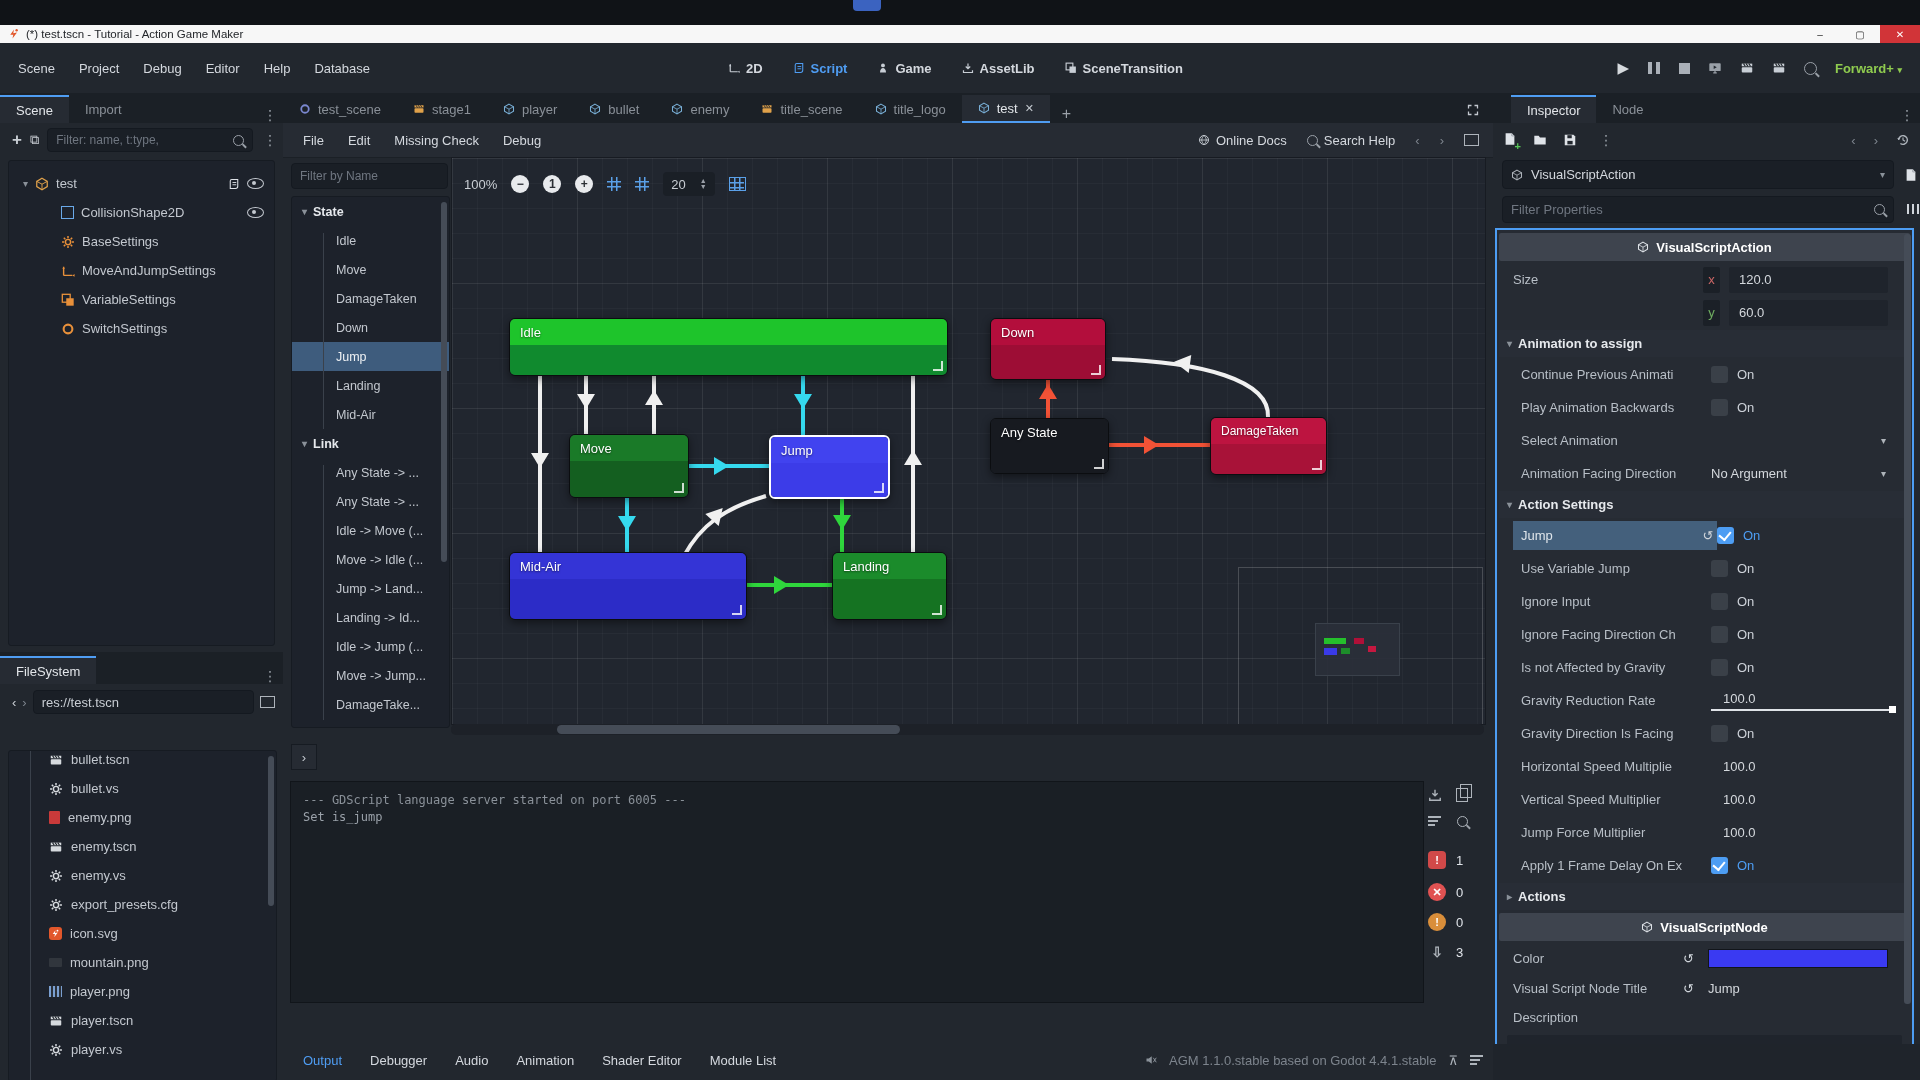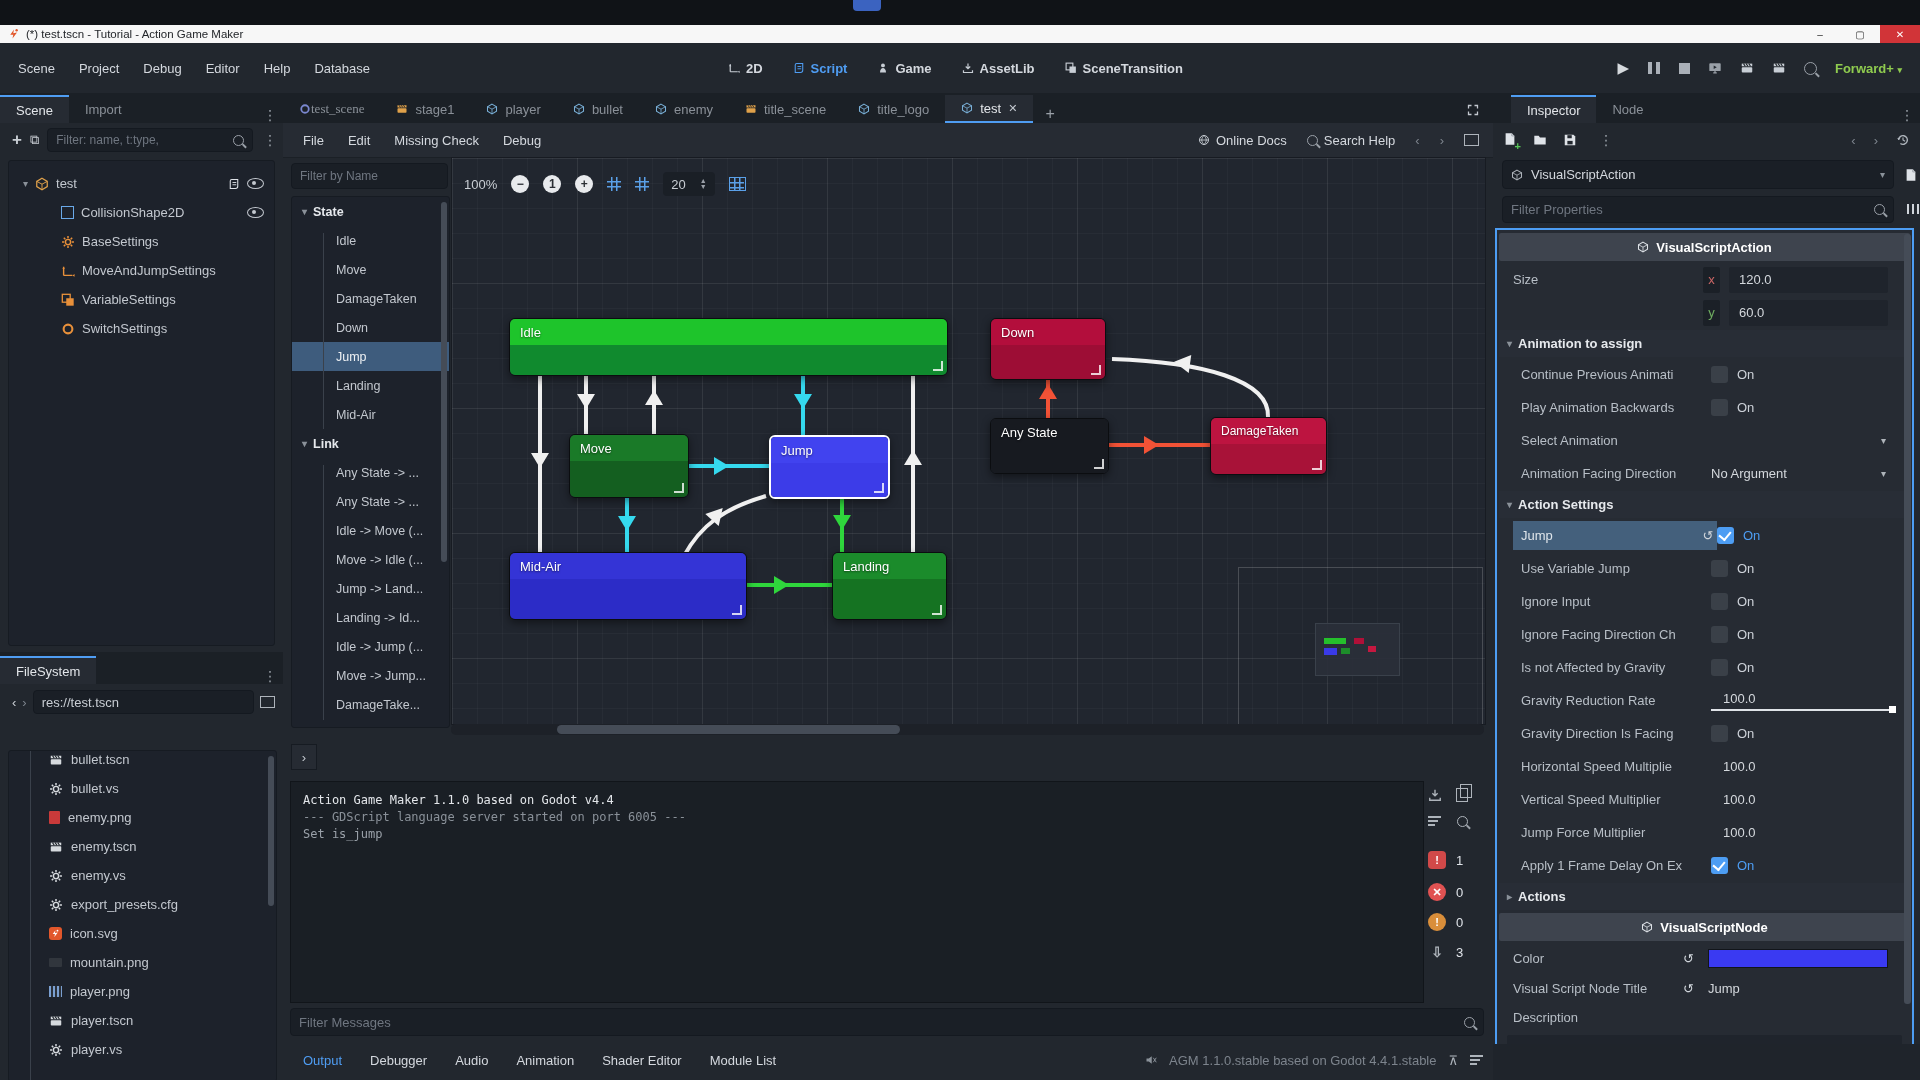--- a/index.html
+++ b/index.html
@@ -415,21 +415,21 @@
           <svg class="ic" style="color:#d6dade">
             <use href="#sy-gear"></use>
           </svg>
           <span>player.vs</span>
         </div>
     </div>
     <div style="position:absolute;right:2px;top:5px;width:6px;height:150px;background:#454c57;border-radius:3px;"></div>
   </div>
 
   <div class="dock-tabs" style="left:283px;top:93px;width:1210px;">
-    <div class="dtab" style="font-family:Liberation Serif, serif;">
+    <div class="dtab" style="gap:7px;">
         <svg class="ic12" style="color:#7b88d0">
           <use href="#sy-ring"></use>
         </svg>
         <span>test_scene</span>
       </div>
     <div class="dtab" style="gap:7px;">
         <svg class="ic12" style="color:#e0a14a">
           <use href="#sy-clap"></use>
         </svg>
         <span>stage1</span>
@@ -672,21 +672,20 @@
       <span style="position:absolute;left:8px;top:24px;width:13px;height:7px;background:#3a3ae8;"></span>
       <span style="position:absolute;left:25px;top:24px;width:9px;height:6px;background:#1d8d2a;"></span>
     </div>
   </div>
 
   <div class="abs" style="left:451px;top:724px;width:1033px;height:11px;background:#1d2128;border-radius:5px;">
     <div style="position:absolute;left:106px;top:1px;width:343px;height:9px;background:#454c57;border-radius:5px;"></div>
   </div>
 
   <div class="console">
-    <div style="color:#e3e6ea;">Action Game Maker 1.1.0 based on Godot v4.4</div>
     <div style="color:#8a9199;">--- GDScript language server started on port 6005 ---</div>
     <div style="color:#9aa1a9;">Set is_jump</div>
   </div>
   <div class="abs" style="left:1428px;top:783px;width:60px;height:220px;">
     <div class="row" style="gap:14px;height:24px;">
       <svg class="ic" style="color:#aeb4bb">
           <use href="#sy-dl"></use>
         </svg>
       <span class="i-copy"></span>
     </div>
@@ -703,24 +702,20 @@
       <span style="color:#dfe3e8;">0</span>
     </div>
     <div class="row" style="gap:10px;height:30px;">
       <span class="badge" style="background:#d98e3a;border-radius:50%;">!</span>
       <span style="color:#dfe3e8;">0</span>
     </div>
     <div class="row" style="gap:10px;height:30px;">
       <span class="badge" style="background:transparent;color:#aeb4bb;font-size:14px;">⇩</span>
       <span style="color:#dfe3e8;">3</span>
     </div>
-  </div>
-  <div class="inputbox abs" style="left:290px;top:1008px;width:1194px;height:28px;box-sizing:border-box;">
-    <span style="flex:1;">Filter Messages</span>
-      <span class="i-search"></span>
   </div>
 
   <div class="abs row" style="left:283px;top:1040px;width:1210px;height:40px;gap:4px;">
     <span class="menu-item" style="color:#4f9df3;margin-left:8px;">Output</span>
     <span class="menu-item">Debugger</span>
     <span class="menu-item">Audio</span>
     <span class="menu-item">Animation</span>
     <span class="menu-item">Shader Editor</span>
     <span class="menu-item">Module List</span>
     <div style="margin-left:auto;display:flex;align-items:center;gap:12px;margin-right:10px;">

